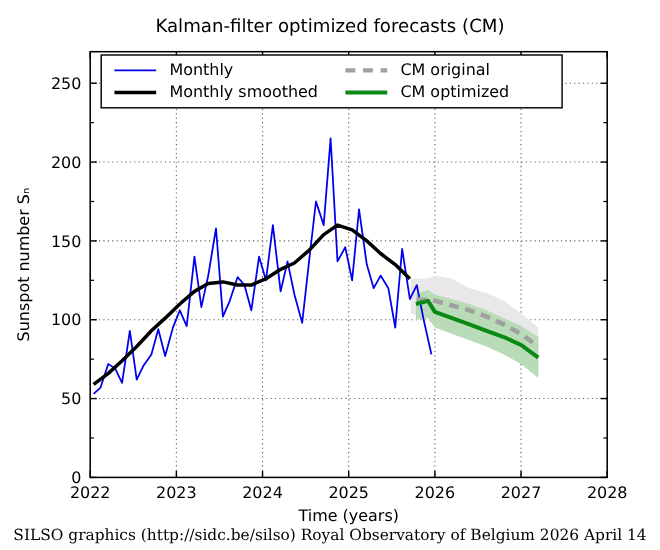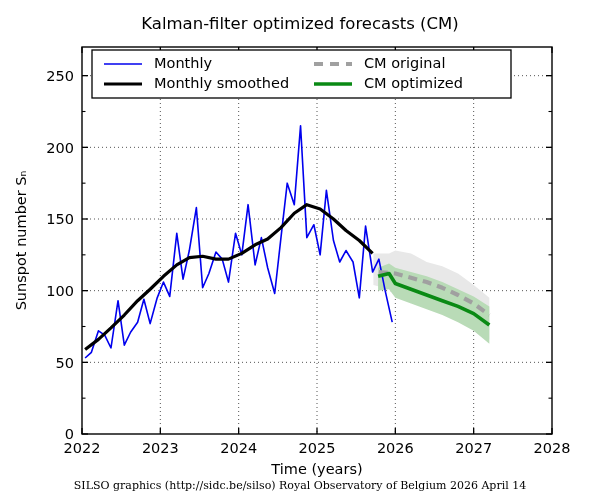--- a/index.html
+++ b/index.html
@@ -31,21 +31,21 @@
     font-size:14.5px;fill:#000;font-family:"DejaVu Sans", sans-serif;
     text-anchor:middle;
   }
   .legend-text{
     font-size:14.5px;fill:#000;font-family:"DejaVu Sans", sans-serif;
     text-anchor:start;dominant-baseline:middle;
   }
   #footer{
     position:absolute;left:0;top:479px;width:600px;
     text-align:center;
-    font-size:11px;
+    font-size:14px;
     color:#000;
     font-family:"DejaVu Serif", serif;
   }
 </style>
 </head>
 <body>
 
 <div id="figure">
 
   <div id="chart-title">Kalman-filter optimized forecasts (CM)</div>

